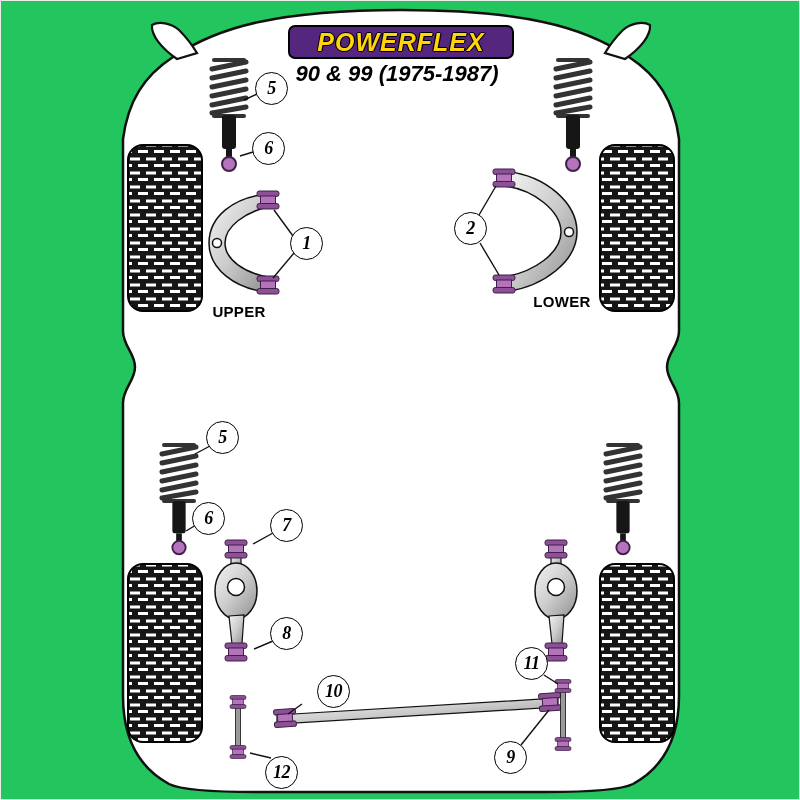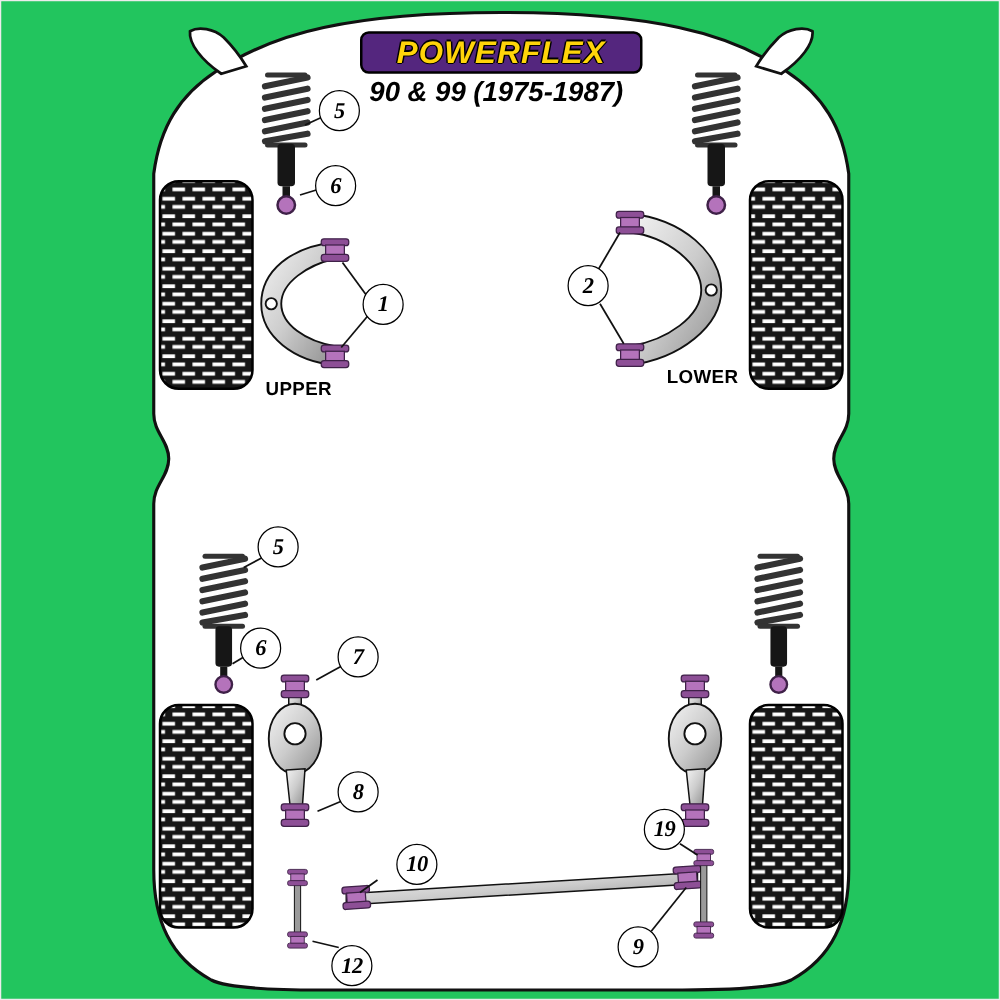--- a/index.html
+++ b/index.html
@@ -182,16 +182,16 @@
   <div class="callout" style="left:254px; top:71px;">5</div>
   <div class="callout" style="left:251px; top:131px;">6</div>
   <div class="callout" style="left:289px; top:226px;">1</div>
   <div class="callout" style="left:453px; top:211px;">2</div>
   <div class="callout" style="left:205px; top:420px;">5</div>
   <div class="callout" style="left:191px; top:501px;">6</div>
   <div class="callout" style="left:269px; top:508px;">7</div>
   <div class="callout" style="left:269px; top:616px;">8</div>
   <div class="callout" style="left:294px; top:674px;margin-left:22px;">10</div>
   <div class="callout" style="left:264px; top:755px;">12</div>
-  <div class="callout" style="left:514px; top:646px;">19</div>
+  <div class="callout" style="left:514px; top:646px;">11</div>
   <div class="callout" style="left:493px; top:740px;">9</div>
 
 </div>
 
 </body></html>

